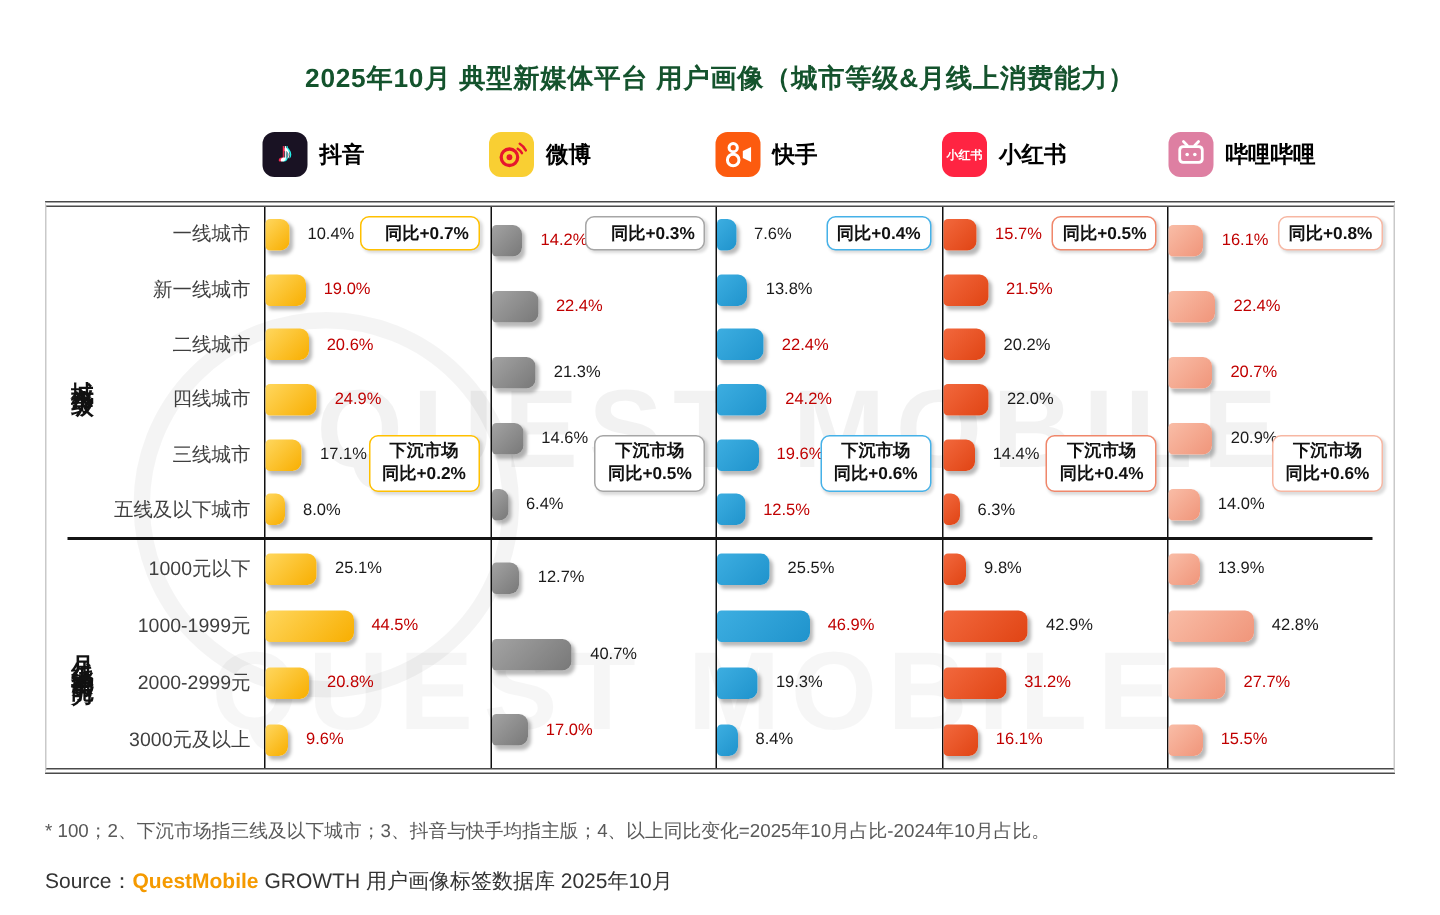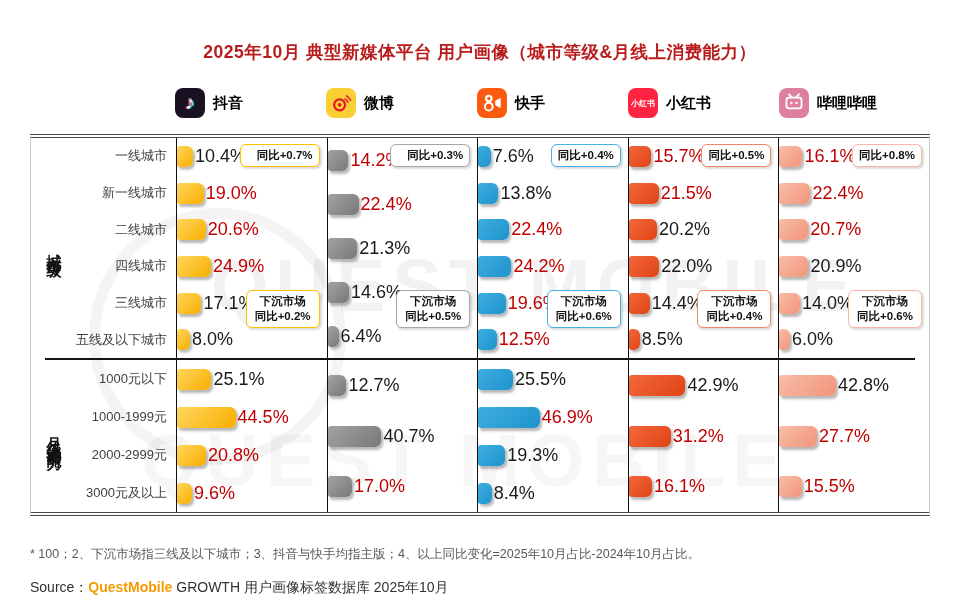--- a/index.html
+++ b/index.html
@@ -3,21 +3,21 @@
 <meta charset="utf-8">
 <style>
   html,body{margin:0;padding:0;}
   body{
     width:960px;height:610px;overflow:hidden;background:#fff;
     font-family:"Liberation Sans","DejaVu Sans",sans-serif;color:#1a1a1a;
   }
   .page{position:relative;width:960px;height:610px;}
   .title{
     margin-top:40px;text-align:center;font-size:17.5px;font-weight:700;
-    letter-spacing:.5px;color:#b91c1c;
+    letter-spacing:.5px;color:#14532d;
   }
   
   .platform-header{margin:24px 30px 0 175px;display:flex;}
   .header-cell{flex:1;display:flex;align-items:center;gap:8px;}
   .app-icon{width:30px;height:30px;border-radius:8px;display:flex;align-items:center;justify-content:center;flex:none;overflow:hidden;}
   .dy-note{color:#fff;font-size:19px;font-weight:700;text-shadow:1.2px 0 0 #25F4EE,-1.2px 0 0 #FE2C55;}
   .xhs-label{color:#fff;font-size:8px;font-weight:700;letter-spacing:0;}
   .platform-name{font-weight:700;font-size:15px;color:#000;white-space:nowrap;}
   
   .chart-frame{
@@ -39,21 +39,21 @@
     writing-mode:vertical-rl;text-orientation:upright;
     font-weight:700;font-size:15px;letter-spacing:3px;color:#111;
   }
   .row-label{
     flex:1;display:flex;align-items:center;justify-content:flex-end;
     padding-right:9px;font-size:13px;color:#3f3f3f;white-space:nowrap;
   }
   .platform-col{flex:1;position:relative;display:flex;flex-direction:column;border-left:1.6px solid #101010;min-width:0;}
   .bar-row{flex:1;display:flex;align-items:center;position:relative;z-index:1;}
   .bar{height:21px;border-radius:3px 6px 6px 3px;box-shadow:2px 2.5px 2.5px rgba(0,0,0,0.28);flex:none;}
-  .bar-value{margin-left:2px;font-size:18px;color:#1a1a1a;white-space:nowrap;}
+  .bar-value{margin-left:12px;font-size:11px;color:#1a1a1a;white-space:nowrap;}
   .bar-value.red{color:#C00000;}
   .badge{
     position:absolute;background:#fff;border:1.6px solid #999;border-radius:6px;
     font-weight:700;font-size:11.5px;color:#111;z-index:3;white-space:nowrap;
     box-shadow:1.5px 1.5px 2px rgba(0,0,0,0.14);
   }
   .yoy-badge{top:6px;right:7px;padding:3px 6px;}
   .sink-badge{top:134px;right:7px;padding:3px 8px;text-align:center;line-height:1.3;margin-top:18px;}
   
   .note{margin:10px 30px 0 30px;font-size:12.5px;line-height:1.55;color:#595959;}
@@ -234,21 +234,21 @@
           <div class="bar-row">
             <div class="bar" style="width: 30.5px; background: linear-gradient(135deg, rgb(242, 104, 61), rgb(224, 68, 20));"></div>
             <span class="bar-value">22.0%</span>
           </div>
           <div class="bar-row">
             <div class="bar" style="width: 21px; background: linear-gradient(135deg, rgb(242, 104, 61), rgb(224, 68, 20));"></div>
             <span class="bar-value">14.4%</span>
           </div>
           <div class="bar-row">
             <div class="bar" style="width: 10.9px; background: linear-gradient(135deg, rgb(242, 104, 61), rgb(224, 68, 20));"></div>
-            <span class="bar-value">8.5%</span>
+            <span class="bar-value">6.3%</span>
           </div>
           <div class="badge yoy-badge" style="border-color: rgb(240, 135, 107);">同比+0.5%</div>
           <div class="badge sink-badge" style="border-color: rgb(240, 135, 107);">
             <div>下沉市场</div>
             <div>同比+0.4%</div>
           </div>
         </div>
         <div class="platform-col">
           <div class="bar-row">
             <div class="bar" style="width: 23.1px; background: linear-gradient(135deg, rgb(249, 189, 167), rgb(240, 149, 122));"></div>
@@ -262,24 +262,20 @@
             <div class="bar" style="width: 28.9px; background: linear-gradient(135deg, rgb(249, 189, 167), rgb(240, 149, 122));"></div>
             <span class="bar-value red">20.7%</span>
           </div>
           <div class="bar-row">
             <div class="bar" style="width: 29.1px; background: linear-gradient(135deg, rgb(249, 189, 167), rgb(240, 149, 122));"></div>
             <span class="bar-value">20.9%</span>
           </div>
           <div class="bar-row">
             <div class="bar" style="width: 20.5px; background: linear-gradient(135deg, rgb(249, 189, 167), rgb(240, 149, 122));"></div>
             <span class="bar-value">14.0%</span>
-          </div>
-          <div class="bar-row">
-            <div class="bar" style="width: 10.5px; background: linear-gradient(135deg, rgb(249, 189, 167), rgb(240, 149, 122));"></div>
-            <span class="bar-value">6.0%</span>
           </div>
           <div class="badge yoy-badge" style="border-color: rgb(247, 183, 163);">同比+0.8%</div>
           <div class="badge sink-badge" style="border-color: rgb(247, 183, 163);">
             <div>下沉市场</div>
             <div>同比+0.6%</div>
           </div>
         </div>
       </section>
     <div class="section-divider"></div>
     <section class="chart-section" id="sectionConsumption">
@@ -335,33 +331,41 @@
             <div class="bar" style="width: 27.1px; background: linear-gradient(135deg, rgb(61, 174, 225), rgb(31, 147, 204));"></div>
             <span class="bar-value">19.3%</span>
           </div>
           <div class="bar-row">
             <div class="bar" style="width: 13.5px; background: linear-gradient(135deg, rgb(61, 174, 225), rgb(31, 147, 204));"></div>
             <span class="bar-value">8.4%</span>
           </div>
         </div>
         <div class="platform-col">
           <div class="bar-row">
+            <div class="bar" style="width: 15.3px; background: linear-gradient(135deg, rgb(242, 104, 61), rgb(224, 68, 20));"></div>
+            <span class="bar-value">9.8%</span>
+          </div>
+          <div class="bar-row">
             <div class="bar" style="width: 56.6px; background: linear-gradient(135deg, rgb(242, 104, 61), rgb(224, 68, 20));"></div>
             <span class="bar-value">42.9%</span>
           </div>
           <div class="bar-row">
             <div class="bar" style="width: 42px; background: linear-gradient(135deg, rgb(242, 104, 61), rgb(224, 68, 20));"></div>
             <span class="bar-value red">31.2%</span>
           </div>
           <div class="bar-row">
             <div class="bar" style="width: 23.1px; background: linear-gradient(135deg, rgb(242, 104, 61), rgb(224, 68, 20));"></div>
             <span class="bar-value red">16.1%</span>
           </div>
         </div>
         <div class="platform-col">
+          <div class="bar-row">
+            <div class="bar" style="width: 20.4px; background: linear-gradient(135deg, rgb(249, 189, 167), rgb(240, 149, 122));"></div>
+            <span class="bar-value">13.9%</span>
+          </div>
           <div class="bar-row">
             <div class="bar" style="width: 56.5px; background: linear-gradient(135deg, rgb(249, 189, 167), rgb(240, 149, 122));"></div>
             <span class="bar-value">42.8%</span>
           </div>
           <div class="bar-row">
             <div class="bar" style="width: 37.6px; background: linear-gradient(135deg, rgb(249, 189, 167), rgb(240, 149, 122));"></div>
             <span class="bar-value red">27.7%</span>
           </div>
           <div class="bar-row">
             <div class="bar" style="width: 22.4px; background: linear-gradient(135deg, rgb(249, 189, 167), rgb(240, 149, 122));"></div>

